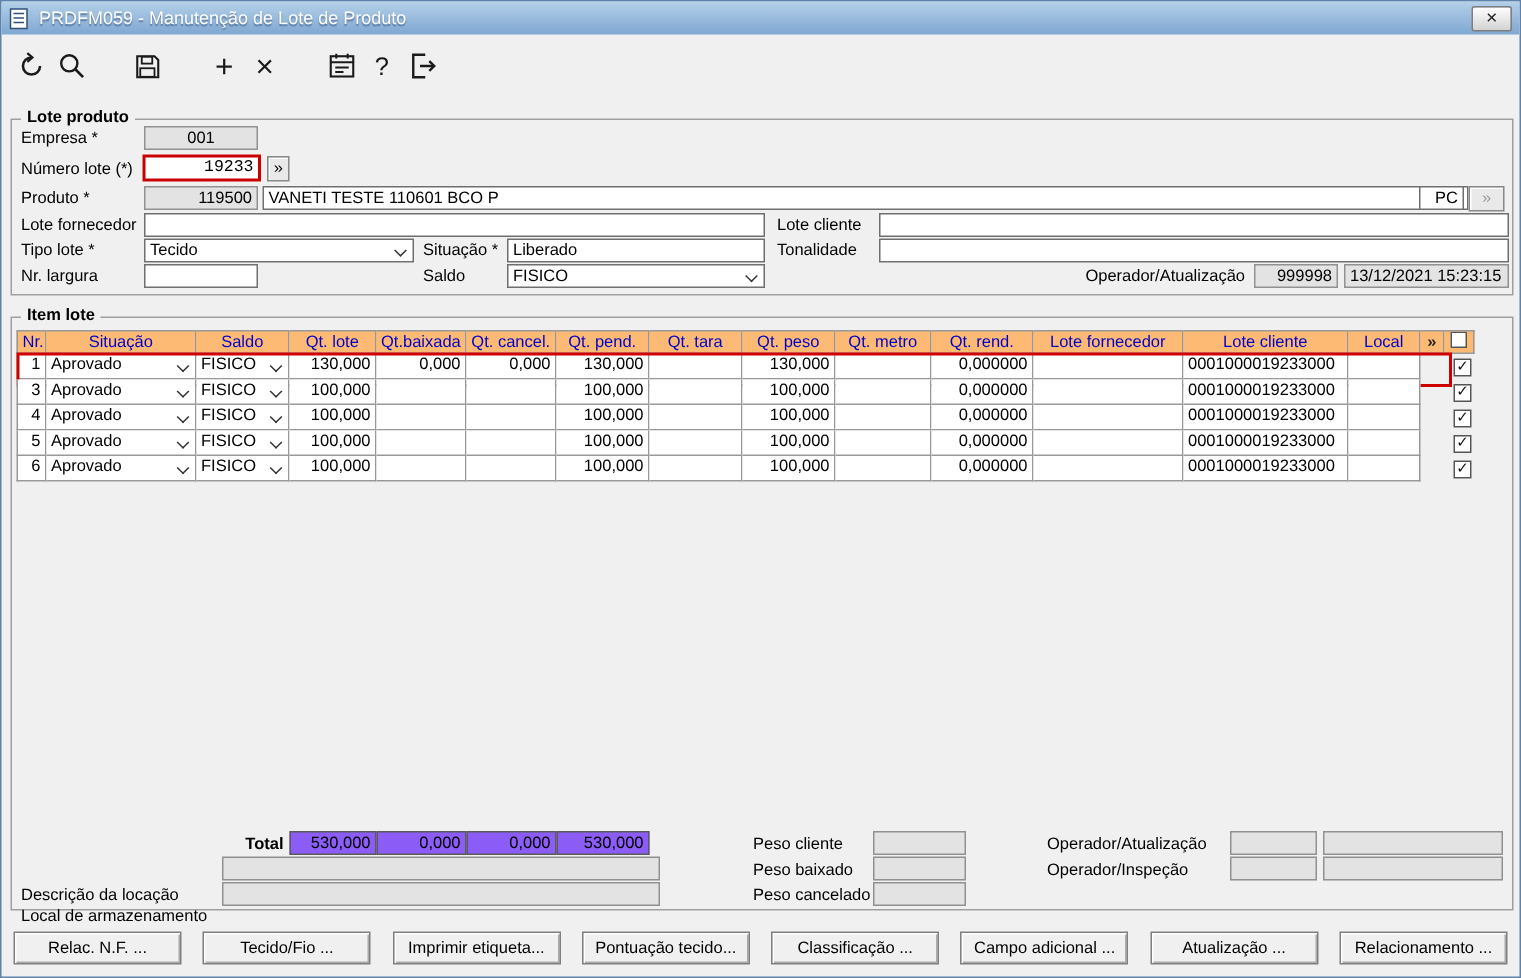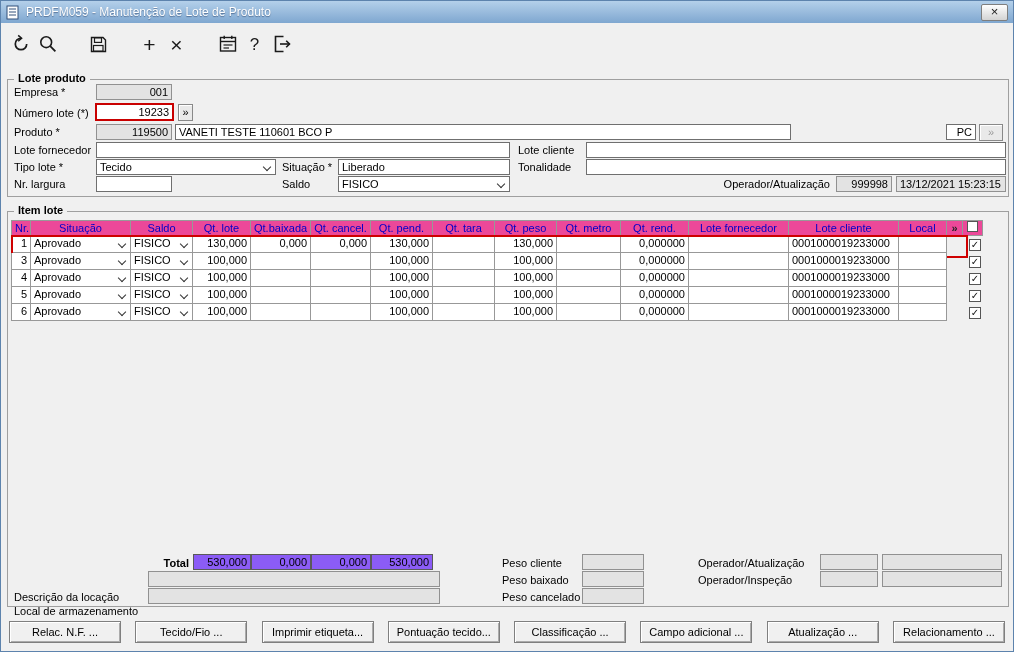--- a/index.html
+++ b/index.html
@@ -31,21 +31,21 @@
   .tot{background:#8b5cf6;border-color:#5a5a5a;}
   .sbtn{position:absolute;height:17px;background:#e9e9e9;border:1px solid #898989;box-shadow:inset 1px 1px 0 #fff;text-align:center;line-height:15px;}
   .dis{color:#9a9a9a;}
   .chev{position:absolute;right:5px;top:4px;width:6px;height:6px;border-right:1px solid #333;border-bottom:1px solid #333;transform:rotate(45deg);}
 
   
   #grid{position:absolute;left:3px;top:8px;}
   .grow{display:grid;position:relative;}
   .gcell{height:17px;border-right:1px solid #989898;border-bottom:1px solid #989898;background:#fff;padding:0 3px;line-height:15px;overflow:hidden;white-space:nowrap;position:relative;}
   .grow .gcell:first-child{border-left:1px solid #989898;}
-  .ghr .gcell{border-top:1px solid #989898;background:#ec4899;color:#0000c8;text-align:center;height:16px;line-height:14px;}
+  .ghr .gcell{border-top:1px solid #989898;background:#fdba74;color:#0000c8;text-align:center;height:16px;line-height:14px;}
   .ghr .gmore{color:#222;font-weight:bold;}
   .num{text-align:right;}
   .gblank{background:transparent;border:none !important;}
   .gcheckcell{background:transparent;border:none !important;display:flex;align-items:center;justify-content:flex-end;padding:0 2px 0 0;}
   .cb{display:inline-block;width:12px;height:12px;border:1px solid #555;background:#fff;font-size:10px;line-height:10px;text-align:center;color:#111;}
   .ghr .cb{width:11px;height:11px;}
   .hl::after{content:"";position:absolute;left:0;top:-1px;width:953px;height:19px;border:2px solid #cf0000;pointer-events:none;}
 
   
   #btnbar{position:absolute;left:8px;right:8px;top:620px;height:24px;display:flex;justify-content:space-between;}
@@ -128,29 +128,29 @@
             <polyline points="14.2,6.7 17.5,10 14.2,13.3" fill="none" stroke="#1a1a1a" stroke-width="1.6"></polyline>
           </svg>
         </span>
     </div>
   </div>
 
   <div class="groupbox" id="gb-lote" style="left:6px;top:78px;width:1002px;height:118px;">
     <span class="legend">Lote produto</span>
 
     <span class="lbl" style="left:6px;top:4px;">Empresa *</span>
-    <div class="fld ro tr" style="left:88px;top:4px;width:76px;">001</div>
+    <div class="fld ro tr" style="left:88px;top:4px;width:76px;text-align:center;">001</div>
 
     <span class="lbl" style="left:6px;top:25px;">Número lote (*)</span>
-    <div class="fld redfld tr" style="left:87px;top:23px;width:79px;">19233</div>
+    <div class="fld redfld tr" style="left:87px;top:23px;width:79px;font-family:Liberation Mono, monospace;">19233</div>
     <div class="sbtn" style="left:170px;top:24px;width:15px;">»</div>
 
     <span class="lbl" style="left:6px;top:44px;">Produto *</span>
     <div class="fld ro tr" style="left:88px;top:44px;width:76px;">119500</div>
-    <div class="fld" style="left:167px;top:44px;width:616px;">VANETI TESTE 110601 BCO P</div>
+    <div class="fld" style="left:167px;top:44px;width:804px;">VANETI TESTE 110601 BCO P</div>
     <div class="fld tc" style="left:938px;top:44px;width:30px;">PC</div>
     <div class="sbtn dis" style="left:971px;top:44px;width:24px;">»</div>
 
     <span class="lbl" style="left:6px;top:62px;">Lote fornecedor</span>
     <div class="fld" style="left:88px;top:62px;width:414px;"></div>
     <span class="lbl" style="left:510px;top:62px;">Lote cliente</span>
     <div class="fld" style="left:578px;top:62px;width:420px;"></div>
 
     <span class="lbl" style="left:6px;top:79px;">Tipo lote *</span>
     <div class="fld" style="left:88px;top:79px;width:180px;"><span>Tecido</span><span class="chev"></span></div>

